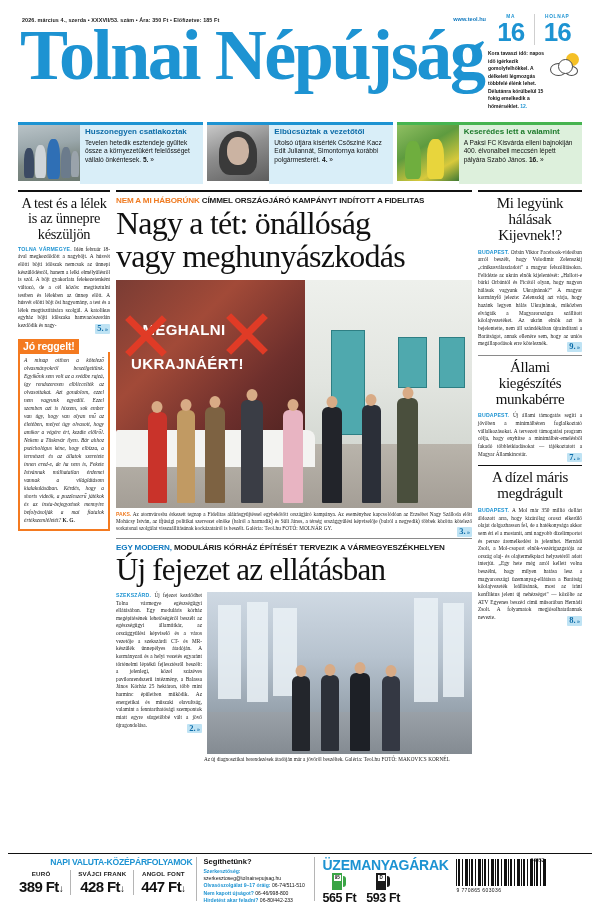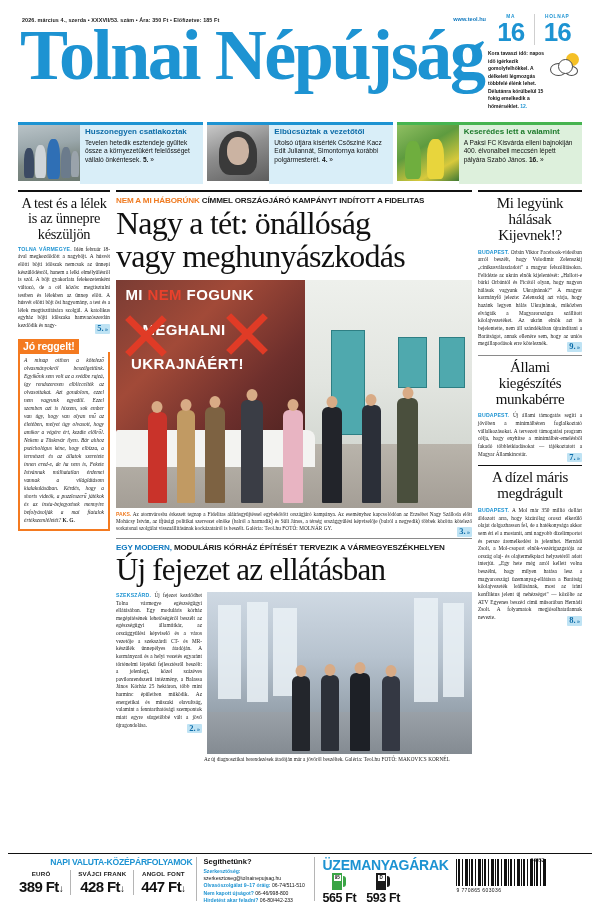--- a/index.html
+++ b/index.html
@@ -343,23 +343,20 @@
         <b class="o">NEM A MI HÁBORÚNK</b>
         <span>CÍMMEL ORSZÁGJÁRÓ KAMPÁNYT INDÍTOTT A FIDELITAS</span>
       </div>
       <div class="main-head">
         <div>Nagy a tét: önállóság</div>
         <div>vagy meghunyászkodás</div>
       </div>
 
       <div class="lead-photo">
         <div class="billboard">
-          <div class="bb-line bb-1">
-            MI <span class="bb-red">NEM</span> FOGUNK
-          </div>
           <div class="bb-line bb-2">MEGHALNI</div>
           <div class="bb-line bb-3">UKRAJNÁÉRT!</div>
           <div class="xmark" style="left:4px;top:30px;"></div>
           <div class="xmark" style="left:105px;top:28px;"></div>
         </div>
         <div class="bldg">
           <div class="door" style="left:16%;top:30%;width:20%;height:62%;"></div>
           <div class="door" style="left:56%;top:34%;width:17%;height:30%;"></div>
           <div class="door" style="left:80%;top:34%;width:16%;height:30%;"></div>
         </div>

